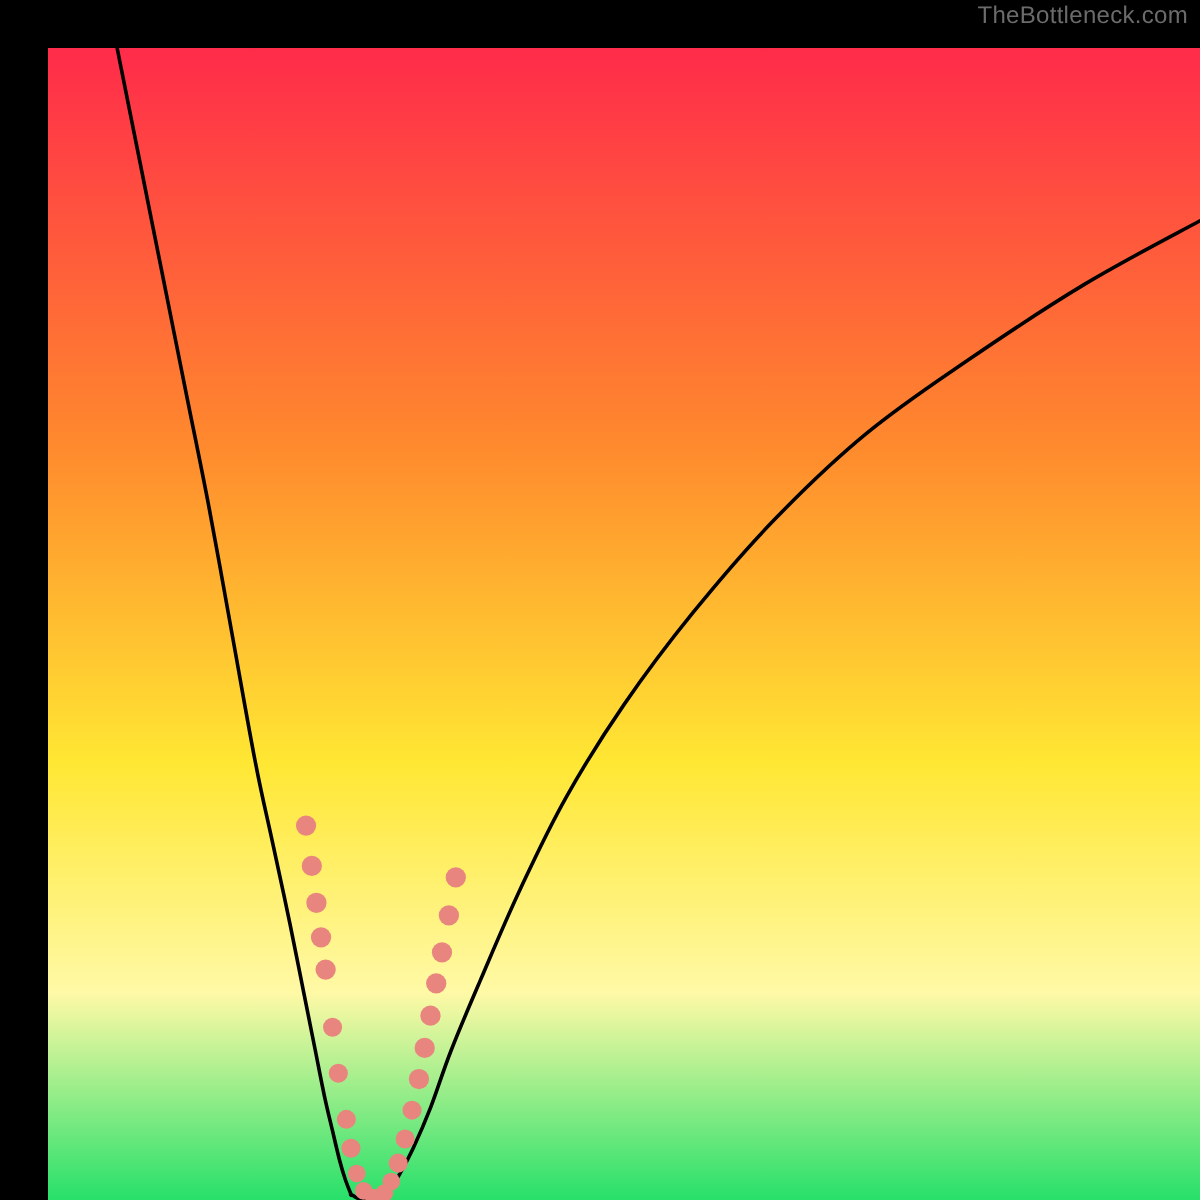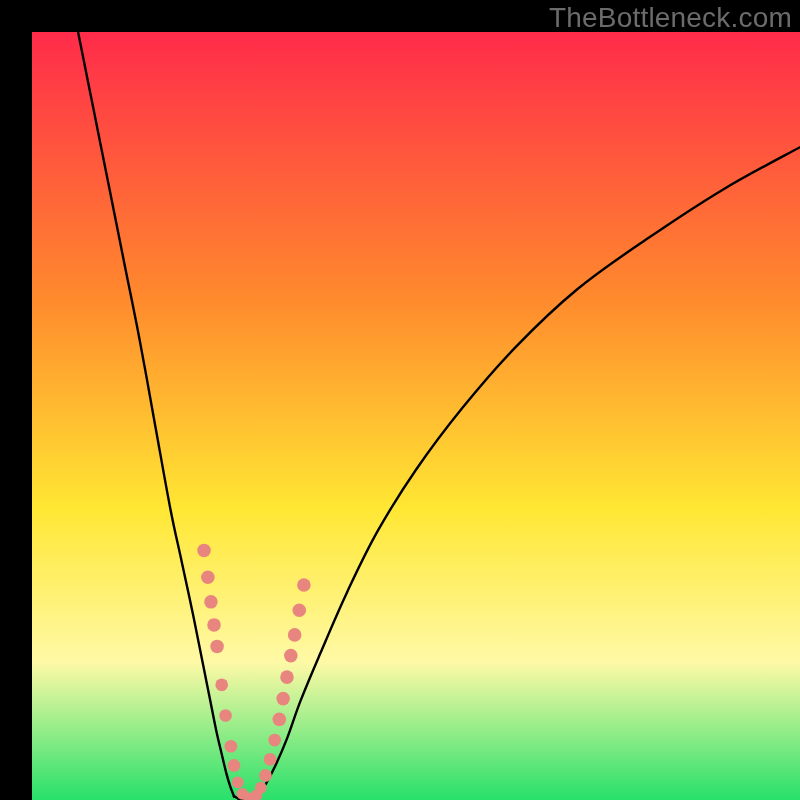--- a/index.html
+++ b/index.html
@@ -18,21 +18,21 @@
   }
   .plot {
     position: absolute;
     background: #000;
   }
   .watermark {
     position: absolute;
     top: 2px;
     right: 8px;
     color: #6b6b6b;
-    font-size: 28px;
+    font-size: 16px;
     font-weight: 400;
     letter-spacing: 0.2px;
   }
   svg { display: block; }
 </style>
 </head>
 <body>
 
 <div class="frame"></div>
 

